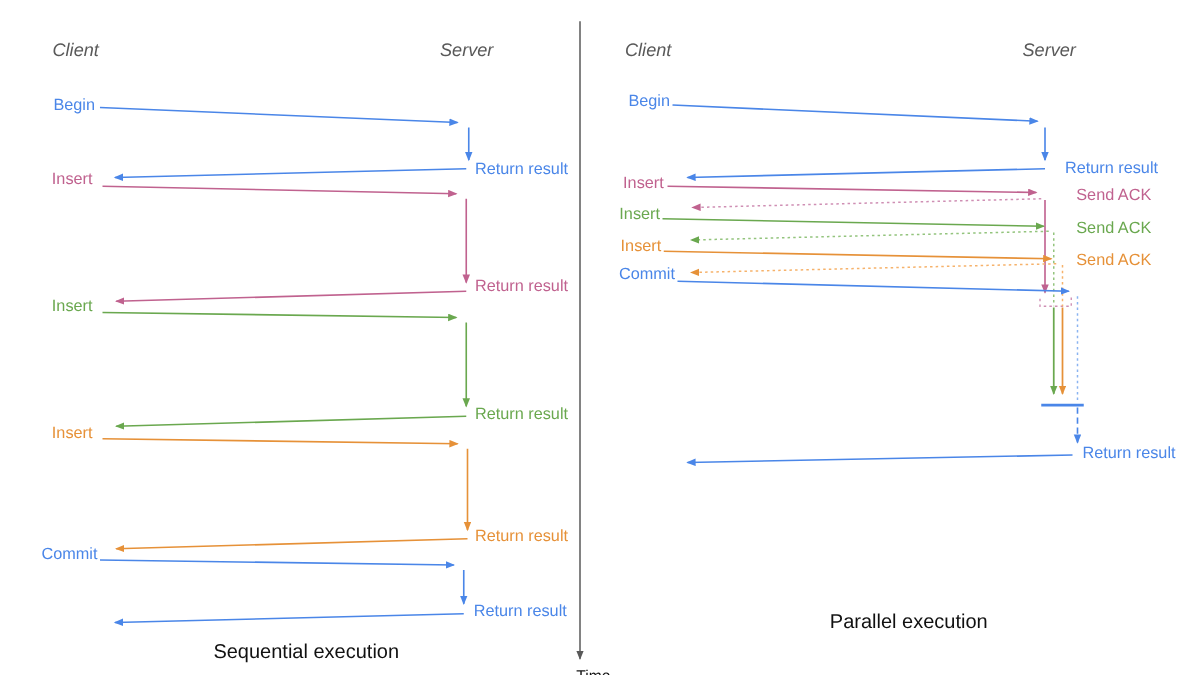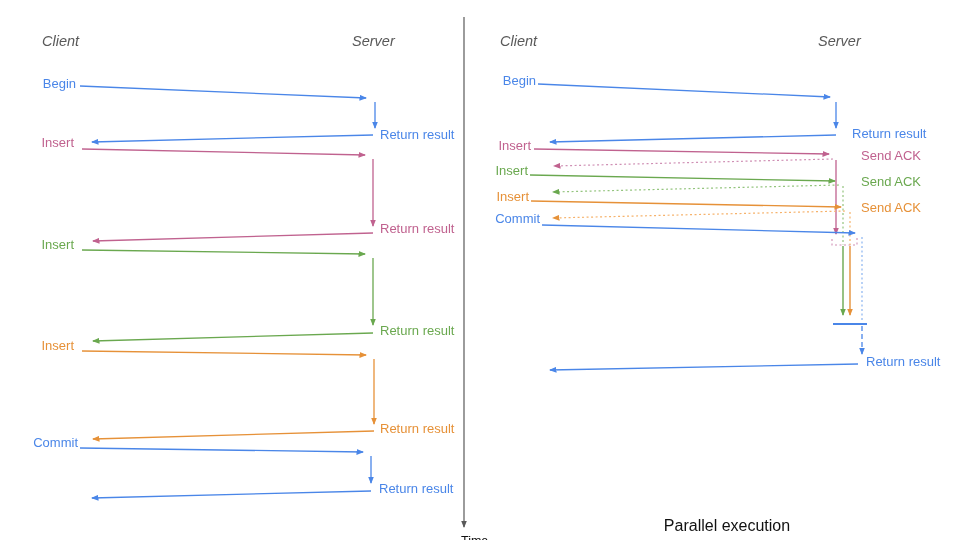--- a/index.html
+++ b/index.html
@@ -114,36 +114,37 @@
 
   <span class="lbl c-green" style="right:886px;top:226px">Insert</span>
   <span class="lbl c-green" style="left:380px;top:312px">Return result</span>
 
   <span class="lbl c-orange" style="right:886px;top:327px">Insert</span>
   <span class="lbl c-orange" style="left:380px;top:410px">Return result</span>
 
   <span class="lbl c-blue" style="right:882px;top:424px">Commit</span>
   <span class="lbl c-blue" style="left:379px;top:470px">Return result</span>
 
+  <span class="lbl cap" style="left:245px;top:503px">Sequential execution</span>
 
   <span class="lbl hdr" style="left:500px;top:22px">Client</span>
   <span class="lbl hdr" style="left:818px;top:22px">Server</span>
 
   <span class="lbl c-blue" style="right:424px;top:62px">Begin</span>
   <span class="lbl c-blue" style="left:852px;top:115px">Return result</span>
 
   <span class="lbl c-pink" style="right:429px;top:127px">Insert</span>
   <span class="lbl c-pink" style="left:861px;top:137px">Send ACK</span>
 
   <span class="lbl c-green" style="right:432px;top:152px">Insert</span>
   <span class="lbl c-green" style="left:861px;top:163px">Send ACK</span>
 
   <span class="lbl c-orange" style="right:431px;top:178px">Insert</span>
   <span class="lbl c-orange" style="left:861px;top:189px">Send ACK</span>
 
   <span class="lbl c-blue" style="right:420px;top:200px">Commit</span>
   <span class="lbl c-blue" style="left:866px;top:343px">Return result</span>
 
-  <span class="lbl cap" style="left:727px;top:507px">Parallel execution</span>
+  <span class="lbl cap" style="left:727px;top:479px">Parallel execution</span>
 
   <span class="lbl time" style="left:461px;top:522px">Time</span>
 
 </div>
 
 </body></html>

